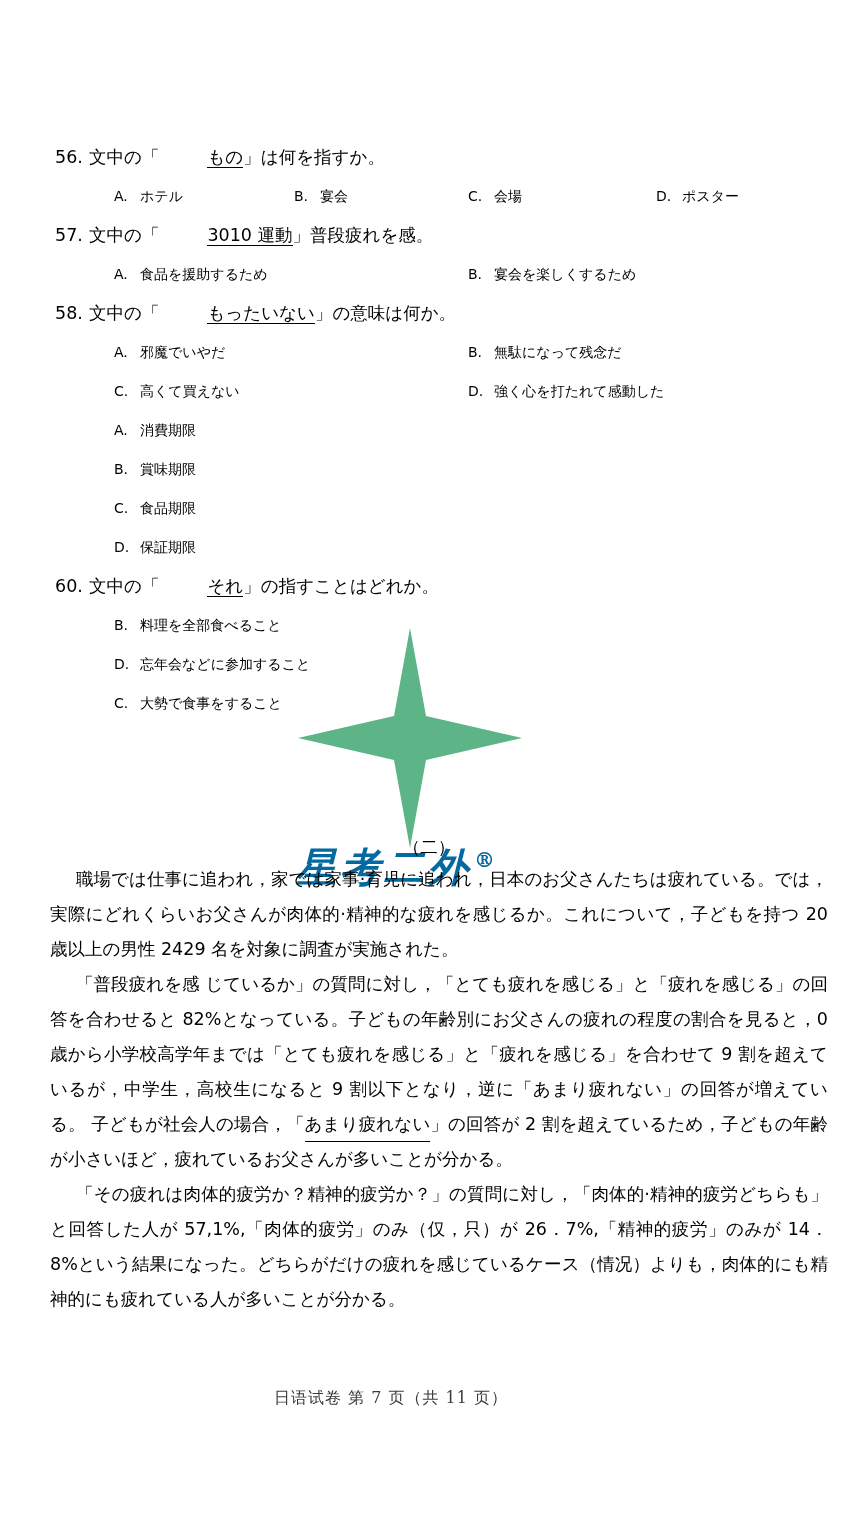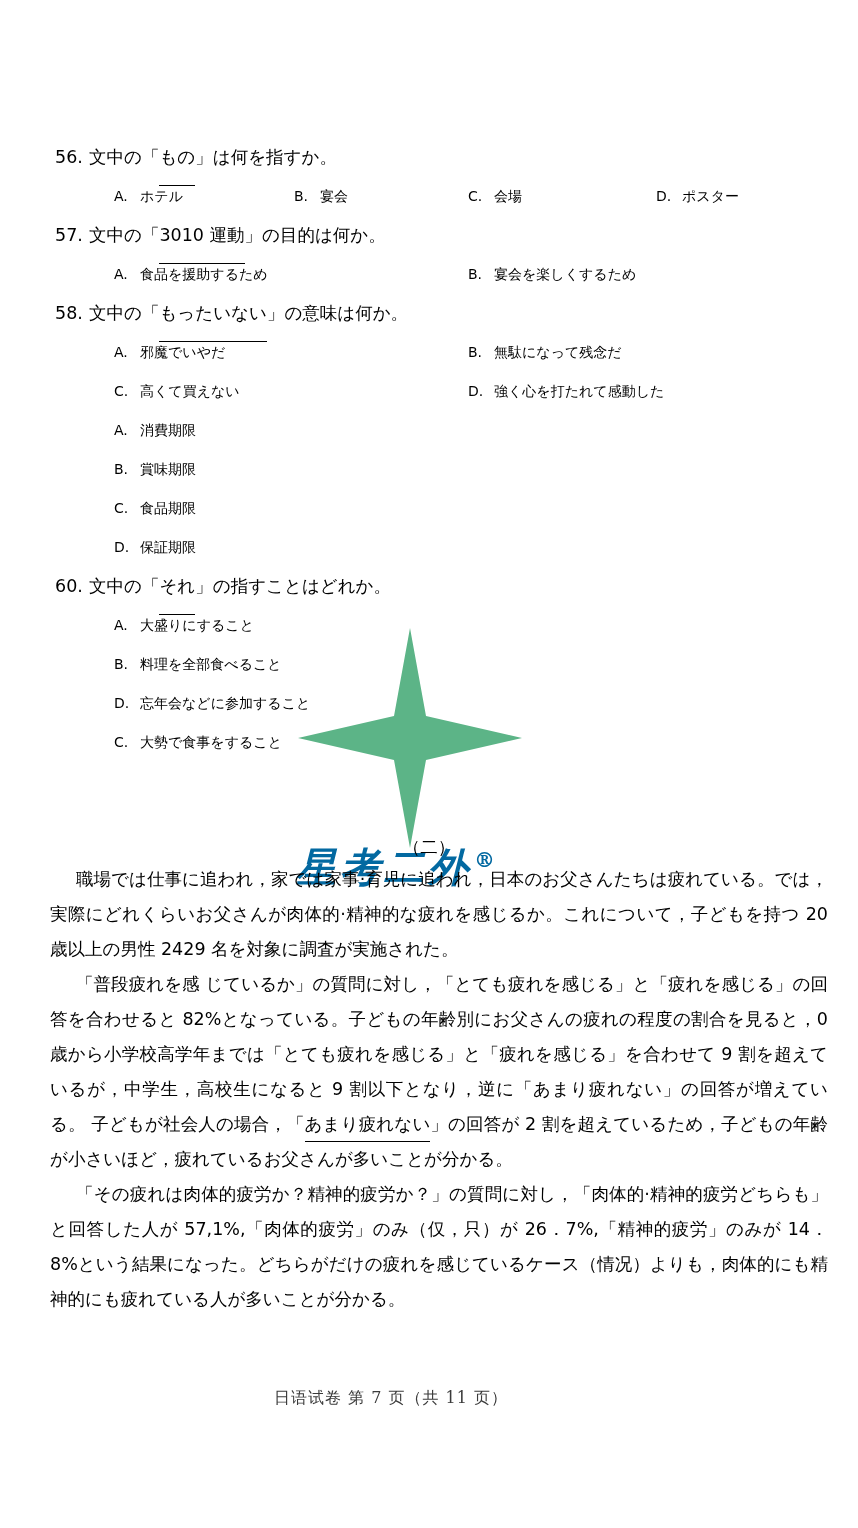--- a/index.html
+++ b/index.html
@@ -75,21 +75,22 @@
     padding-left: 55px;
     white-space: nowrap;
   }
   .q-num {
     display: inline-block;
     min-width: 34px;
   }
   .q-text u {
     text-decoration: none;
     border-bottom: 1.3px solid #000;
-    padding-bottom: 18px;
+    padding-bottom: 0;
+    margin-left: 48px;
   }
   .opt-row {
     position: relative;
     height: 39px;
     line-height: 39px;
     font-size: 14px;
     white-space: nowrap;
   }
   .opt {
     position: absolute;
@@ -177,21 +178,21 @@
       <div class="opt-row cols4">
         <span class="opt c0"><span class="opt-key">A.</span><span>ホテル</span></span>
         <span class="opt c1"><span class="opt-key">B.</span><span>宴会</span></span>
         <span class="opt c2"><span class="opt-key">C.</span><span>会場</span></span>
         <span class="opt c3"><span class="opt-key">D.</span><span>ポスター</span></span>
       </div>
     </div>
 
     <div class="question">
       <div class="q-stem">
-        <span class="q-num">57.</span><span class="q-text"><span>文中の「</span><u>3010 運動</u><span>」の目的は何か。</span></span>
+        <span class="q-num">57.</span><span class="q-text"><span>文中の「</span><u>3010 運動</u><span>」普段疲れを感。</span></span>
       </div>
       <div class="opt-row cols2">
         <span class="opt c0"><span class="opt-key">A.</span><span>食品を援助するため</span></span>
         <span class="opt c1"><span class="opt-key">B.</span><span>宴会を楽しくするため</span></span>
       </div>
     </div>
 
     <div class="question">
       <div class="q-stem">
         <span class="q-num">58.</span><span class="q-text"><span>文中の「</span><u>もったいない</u><span>」の意味は何か。</span></span>
@@ -219,23 +220,20 @@
       <div class="opt-row cols1">
         <span class="opt c0"><span class="opt-key">D.</span><span>保証期限</span></span>
       </div>
     </div>
 
     <div class="question">
       <div class="q-stem">
         <span class="q-num">60.</span><span class="q-text"><span>文中の「</span><u>それ</u><span>」の指すことはどれか。</span></span>
       </div>
       <div class="opt-row cols1">
-        <span class="opt c0"><span class="opt-key">A.</span><span>大盛りにすること</span></span>
-      </div>
-      <div class="opt-row cols1">
         <span class="opt c0"><span class="opt-key">B.</span><span>料理を全部食べること</span></span>
       </div>
       <div class="opt-row cols1">
         <span class="opt c0"><span class="opt-key">D.</span><span>忘年会などに参加すること</span></span>
       </div>
       <div class="opt-row cols1">
         <span class="opt c0"><span class="opt-key">C.</span><span>大勢で食事をすること</span></span>
       </div>
     </div>
 

